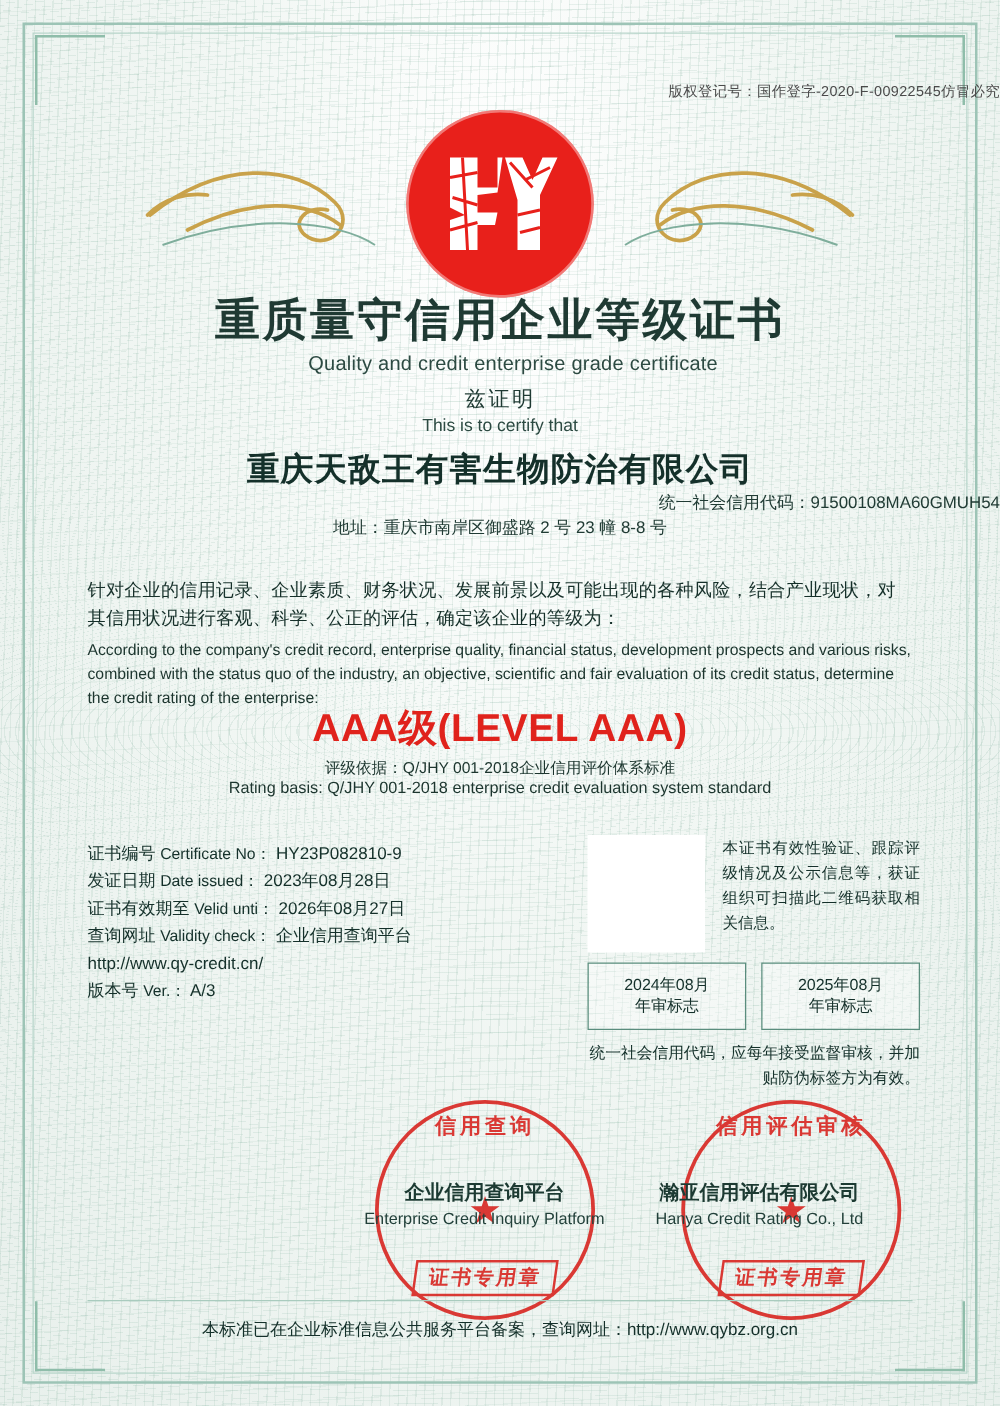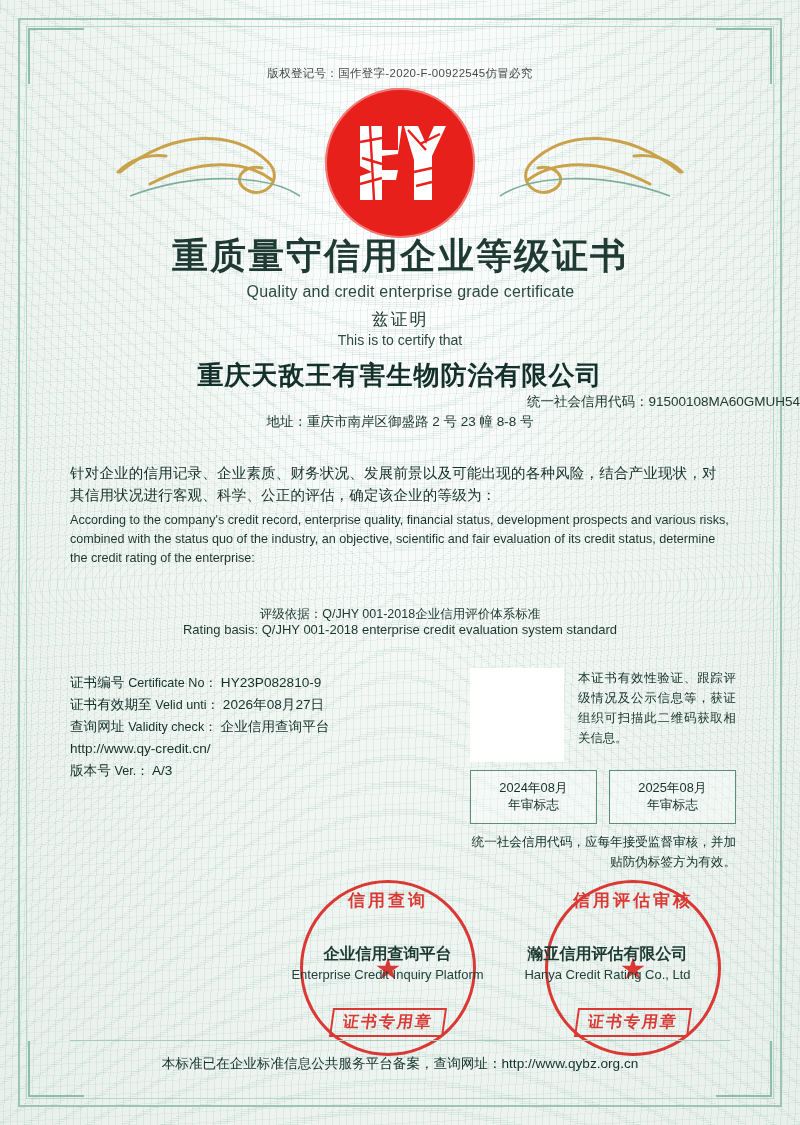--- a/index.html
+++ b/index.html
@@ -41,21 +41,21 @@
     position:absolute;width:54px;height:54px;border:2px solid #8fbdaa;
   }
   .corner.tl{left:28px;top:28px;border-right:none;border-bottom:none;}
   .corner.tr{right:28px;top:28px;border-left:none;border-bottom:none;}
   .corner.bl{left:28px;bottom:28px;border-right:none;border-top:none;}
   .corner.br{right:28px;bottom:28px;border-left:none;border-top:none;}
 
   .content{position:absolute;inset:0;}
 
   .copyright{
-    position:absolute;top:66px;left:0;right:0;text-align:center;
+    position:absolute;top:66px;left:0;right:0;text-align:right;
     font-size:11.5px;color:#4a4a4a;letter-spacing:.3px;
   }
 
   .flourish{
     position:absolute;top:110px;left:0;right:0;height:110px;
   }
 
   .logo{
     position:absolute;left:50%;top:88px;transform:translateX(-50%);
     width:150px;height:150px;border-radius:50%;
@@ -236,28 +236,34 @@
 
     <div class="company">重庆天敌王有害生物防治有限公司</div>
     <div class="usci">统一社会信用代码：91500108MA60GMUH54</div>
     <div class="addr">地址：重庆市南岸区御盛路 2 号 23 幢 8-8 号</div>
 
     <div class="para">
       <div class="cn">针对企业的信用记录、企业素质、财务状况、发展前景以及可能出现的各种风险，结合产业现状，对其信用状况进行客观、科学、公正的评估，确定该企业的等级为：</div>
       <div class="en">According to the company's credit record, enterprise quality, financial status, development prospects and various risks, combined with the status quo of the industry, an objective, scientific and fair evaluation of its credit status, determine the credit rating of the enterprise:</div>
     </div>
 
+    <div class="level">AAA级(LEVEL AAA)</div>
     <div class="basis-cn">评级依据：Q/JHY 001-2018企业信用评价体系标准</div>
     <div class="basis-en">Rating basis: Q/JHY 001-2018 enterprise credit evaluation system standard</div>
 
     <div class="details">
       <div class="row">
         <span>证书编号</span>
         <span class="en">Certificate No：</span>
         <span>HY23P082810-9</span>
+      </div>
+      <div class="row">
+        <span>发证日期</span>
+        <span class="en">Date issued：</span>
+        <span>2023年08月28日</span>
       </div>
       <div class="row">
         <span>证书有效期至</span>
         <span class="en">Velid unti：</span>
         <span>2026年08月27日</span>
       </div>
       <div class="row">
         <span>查询网址</span>
         <span class="en">Validity check：</span>
         <span>企业信用查询平台</span>

